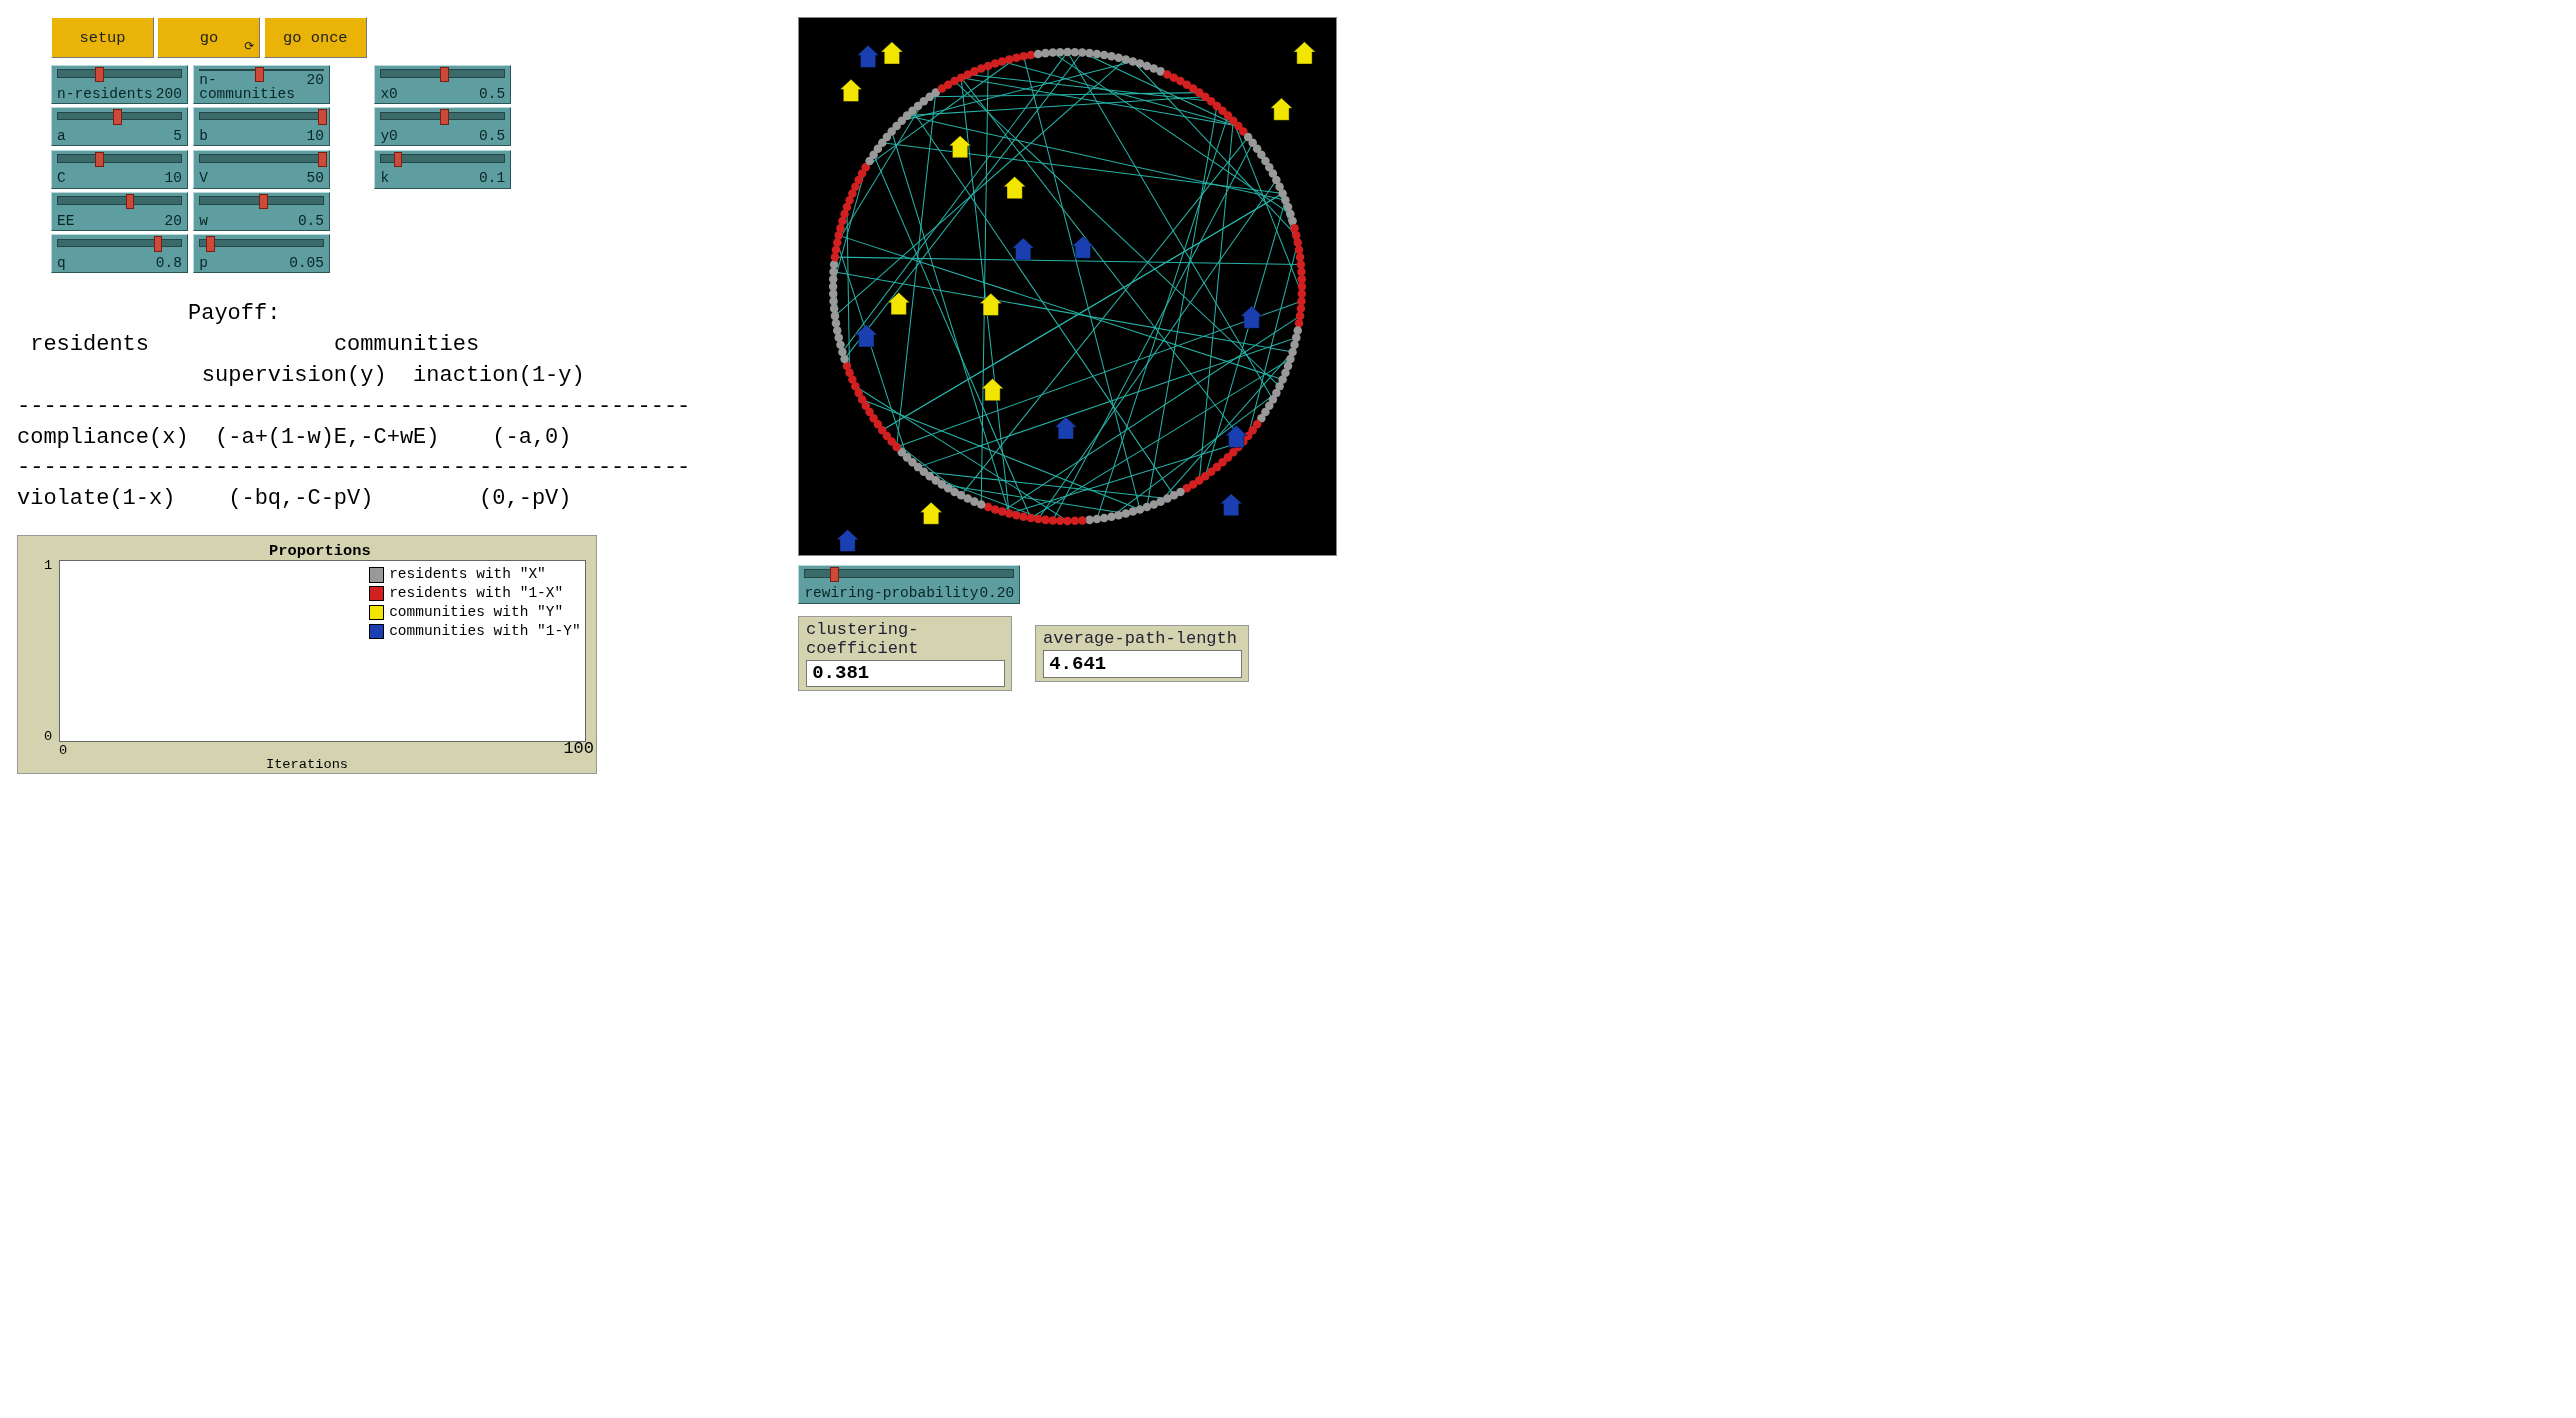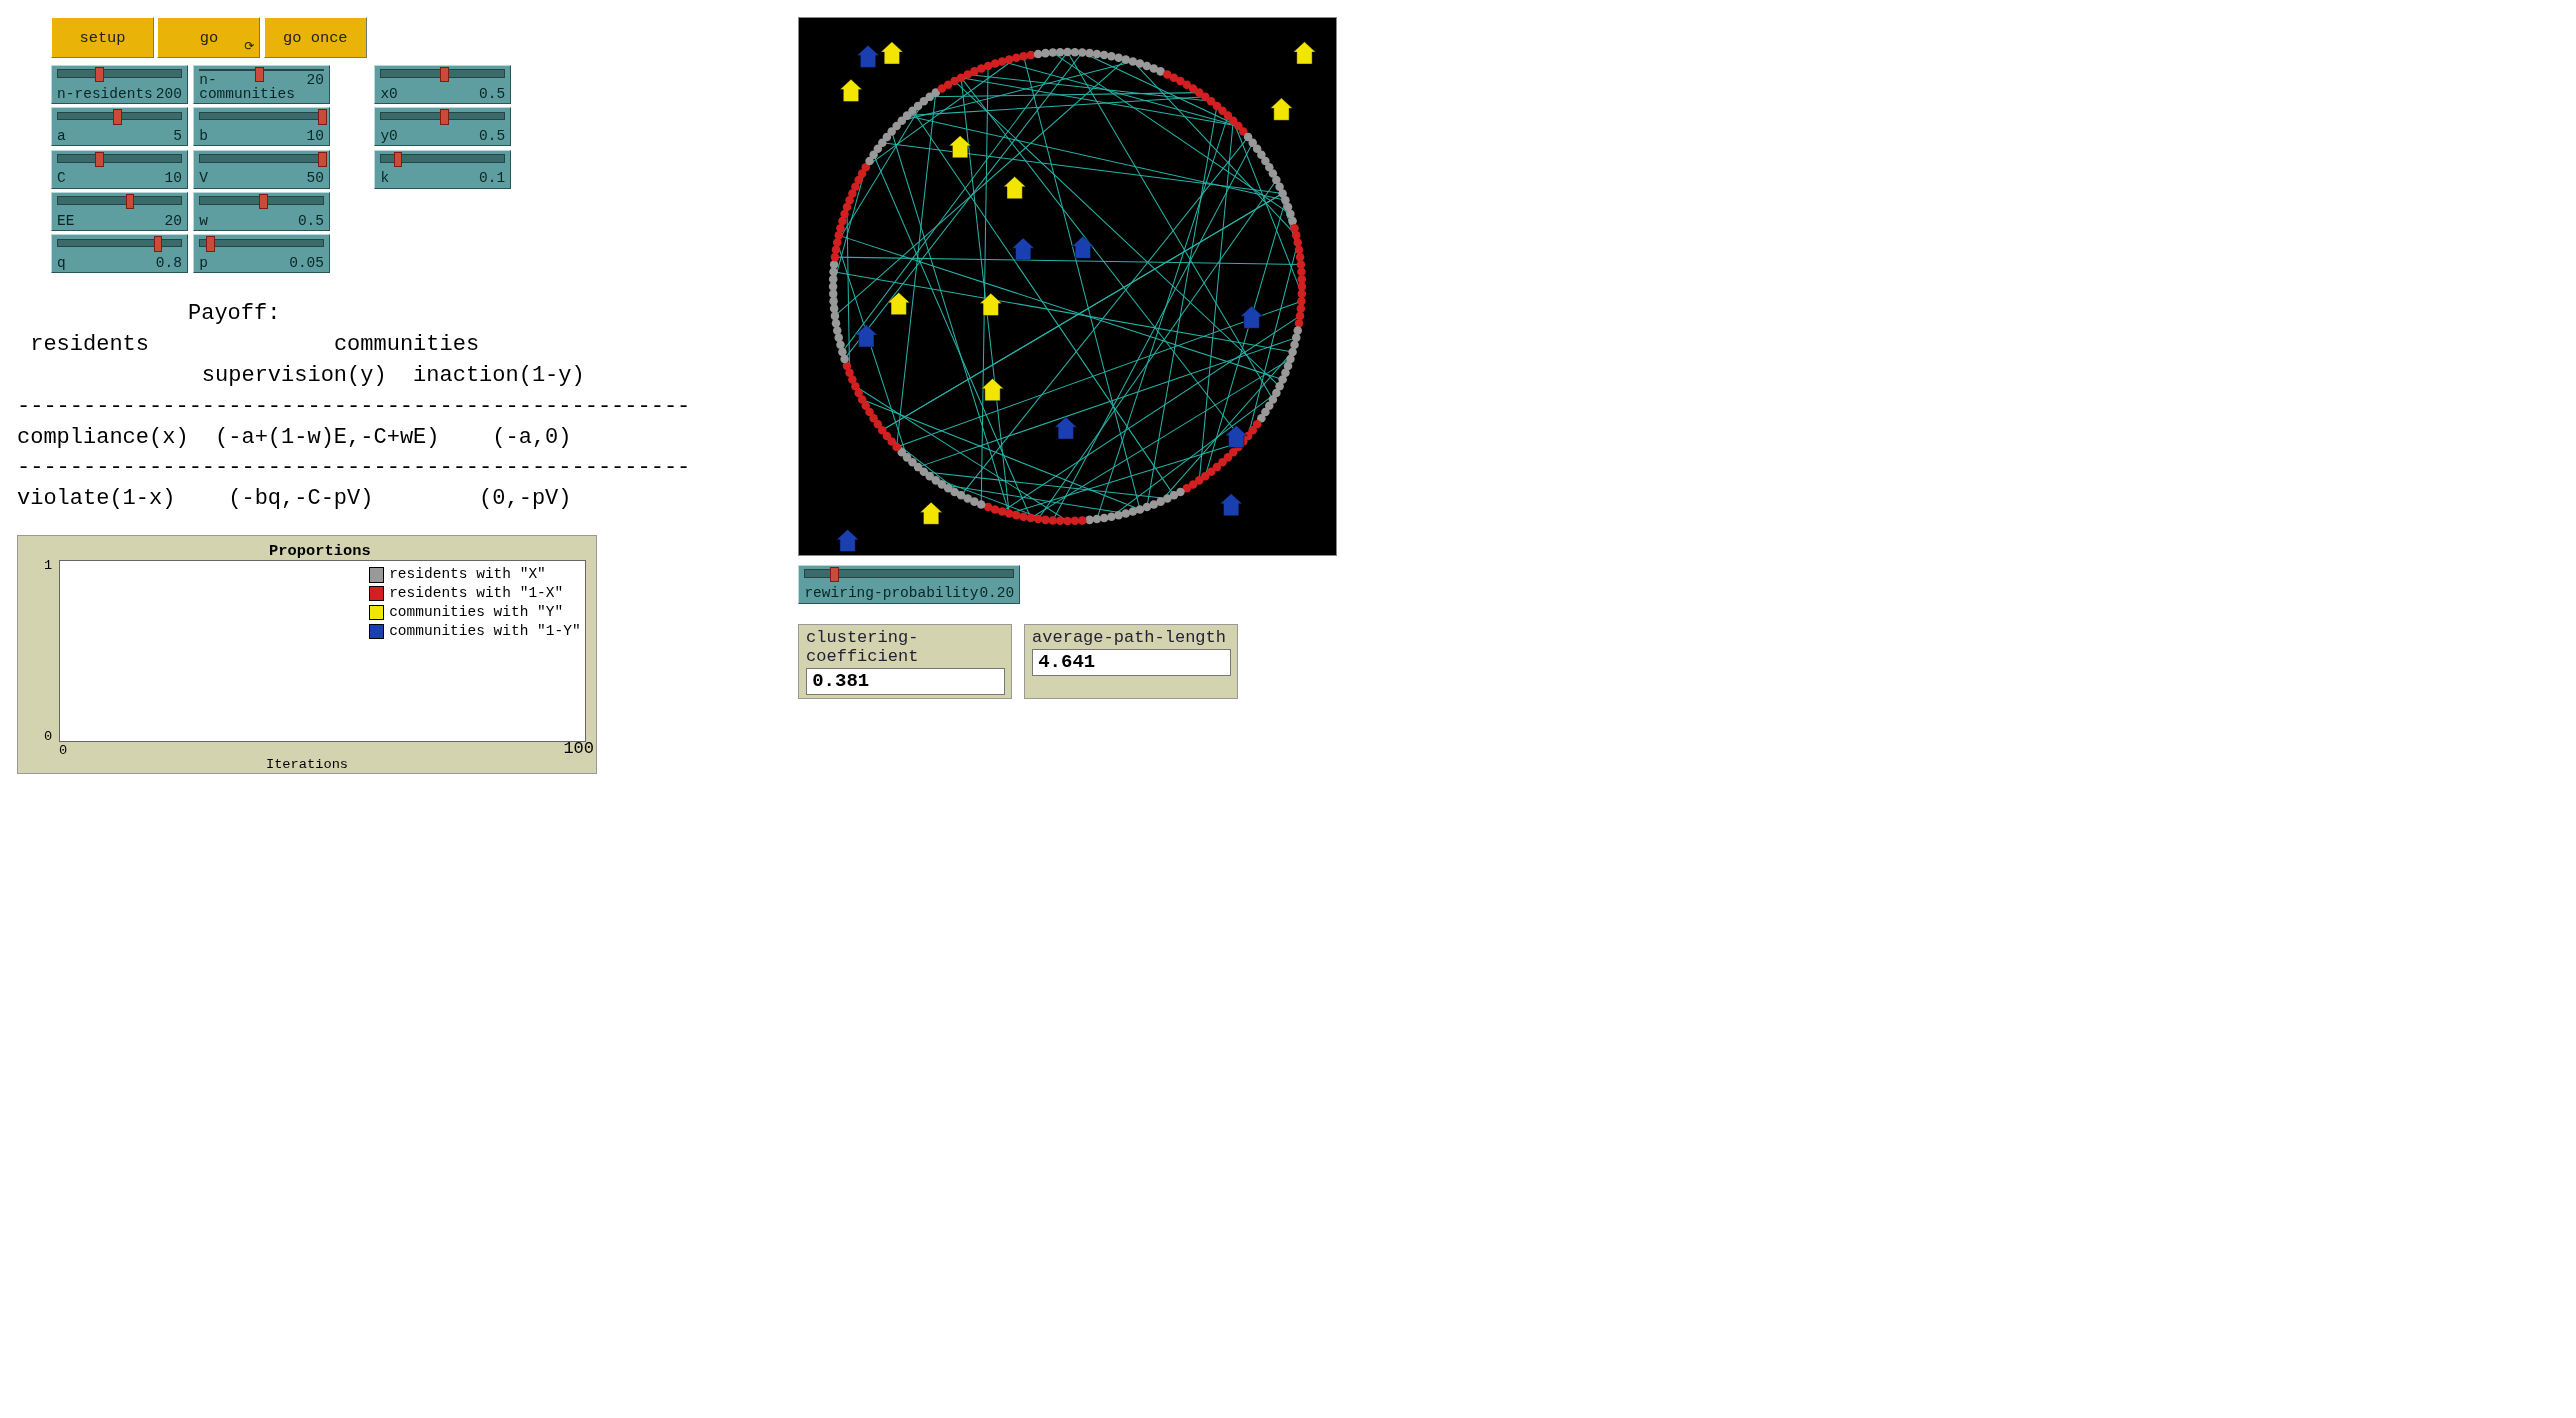--- a/index.html
+++ b/index.html
@@ -143,21 +143,21 @@
     width: 539px;
     height: 539px;
     background: #000;
     border: 1.7px solid #888;
     position: relative;
     overflow: hidden;
   }
   .world-svg { width:100%; height:100%; display:block; }
 
   
-  .monitor-row { display:flex; gap:12px; margin-top:20px; }
+  .monitor-row { display:flex; gap:23px; margin-top:12px;align-items:center; }
   .nl-monitor {
     background: #d3d3b0;
     border: 1.7px solid #999;
     width: 214px;
     padding: 3.4px 6.8px;
   }
   .nl-monitor .m-label { font-size: 17px; color:#223; }
   .nl-monitor .m-value {
     background: #fff;
     border: 0.9px solid #777;

